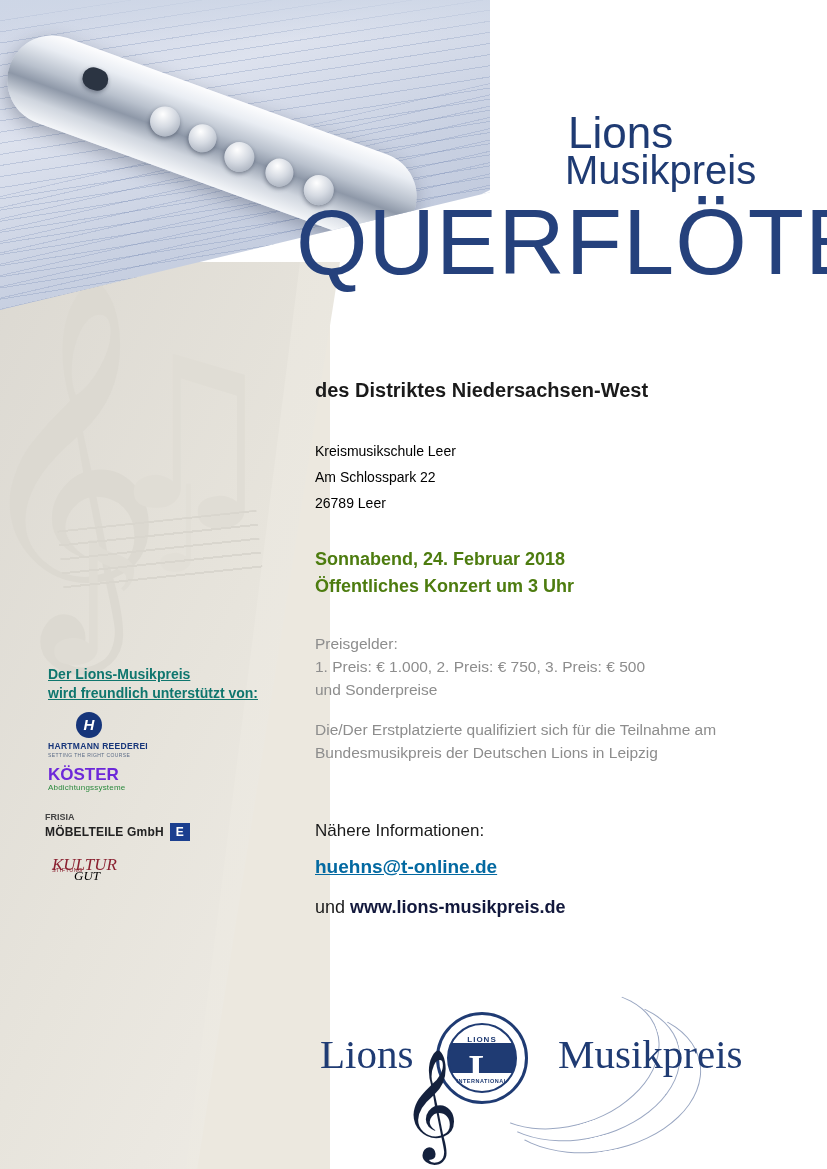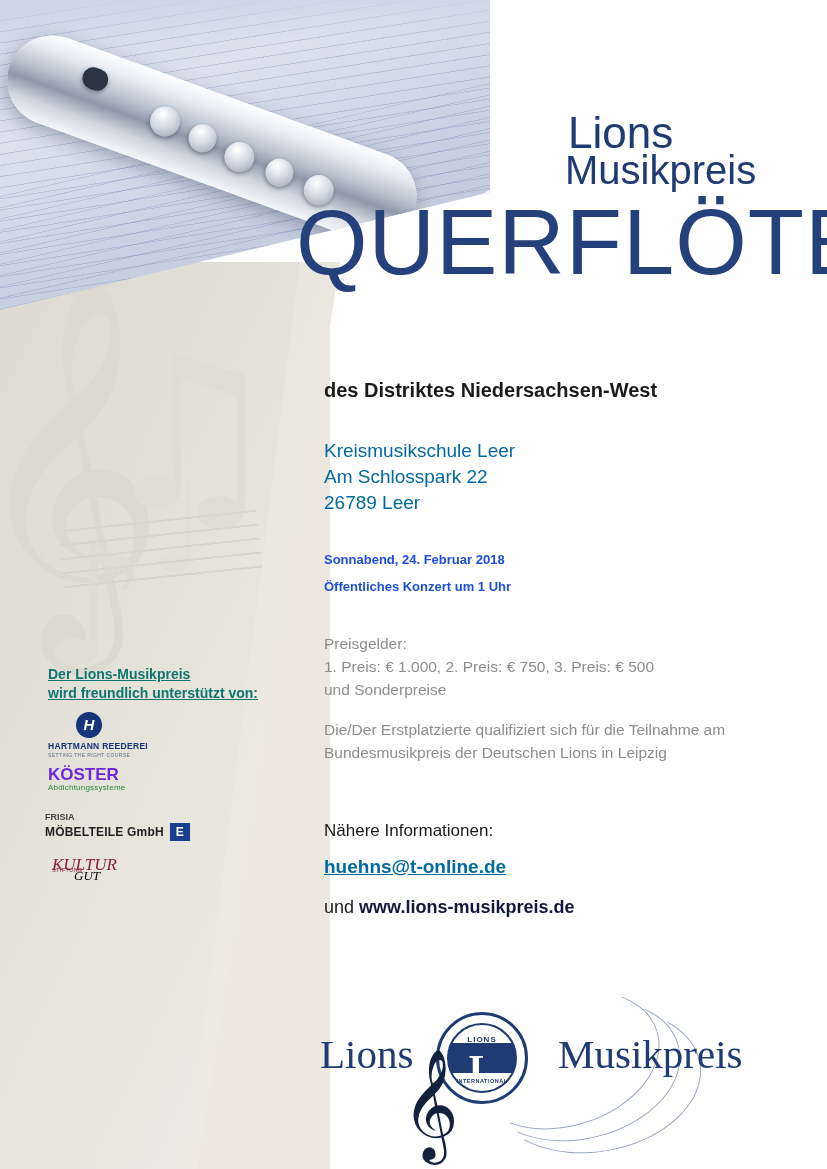--- a/index.html
+++ b/index.html
@@ -159,40 +159,40 @@
     font-size: 92px;
     font-weight: 400;
     color: #25417c;
     letter-spacing: 1px;
     white-space: nowrap;
   }
 
   
   .body-col {
     position: absolute;
-    left: 324px; top: 376px;
+    left: 315px; top: 376px;
     width: 470px;
   }
   .line-bold {
     font-size: 20px;
     font-weight: bold;
     color: #1a1a1a;
     line-height: 28px;
   }
   .blk-address {
     margin-top: 34px;
-    font-size: 19px;
-    color: #0369a1;
+    font-size: 14px;
+    color: #000000;
     line-height: 26px;
   }
   .blk-date {
     margin-top: 30px;
-    font-size: 13px;
-    font-weight: bold;
-    color: #1d4ed8;
+    font-size: 18px;
+    font-weight: bold;
+    color: #4d7c0f;
     line-height: 27px;
   }
   .blk-prizes {
     margin-top: 32px;
     font-size: 15.5px;
     color: #8d8d8d;
     line-height: 23px;
   }
   .blk-qual {
     margin-top: 17px;
@@ -394,21 +394,21 @@
     <div class="line-bold">des Distriktes Niedersachsen-West</div>
 
     <div class="blk-address">
       <div>Kreismusikschule Leer</div>
       <div>Am Schlosspark 22</div>
       <div>26789 Leer</div>
     </div>
 
     <div class="blk-date">
       <div>Sonnabend, 24. Februar 2018</div>
-      <div>Öffentliches Konzert um 1 Uhr</div>
+      <div>Öffentliches Konzert um 3 Uhr</div>
     </div>
 
     <div class="blk-prizes">
       <div>Preisgelder:</div>
       <div>1. Preis: € 1.000, 2. Preis: € 750, 3. Preis: € 500</div>
       <div>und Sonderpreise</div>
     </div>
 
     <div class="blk-qual">
       <div>Die/Der Erstplatzierte qualifiziert sich für die Teilnahme am</div>

